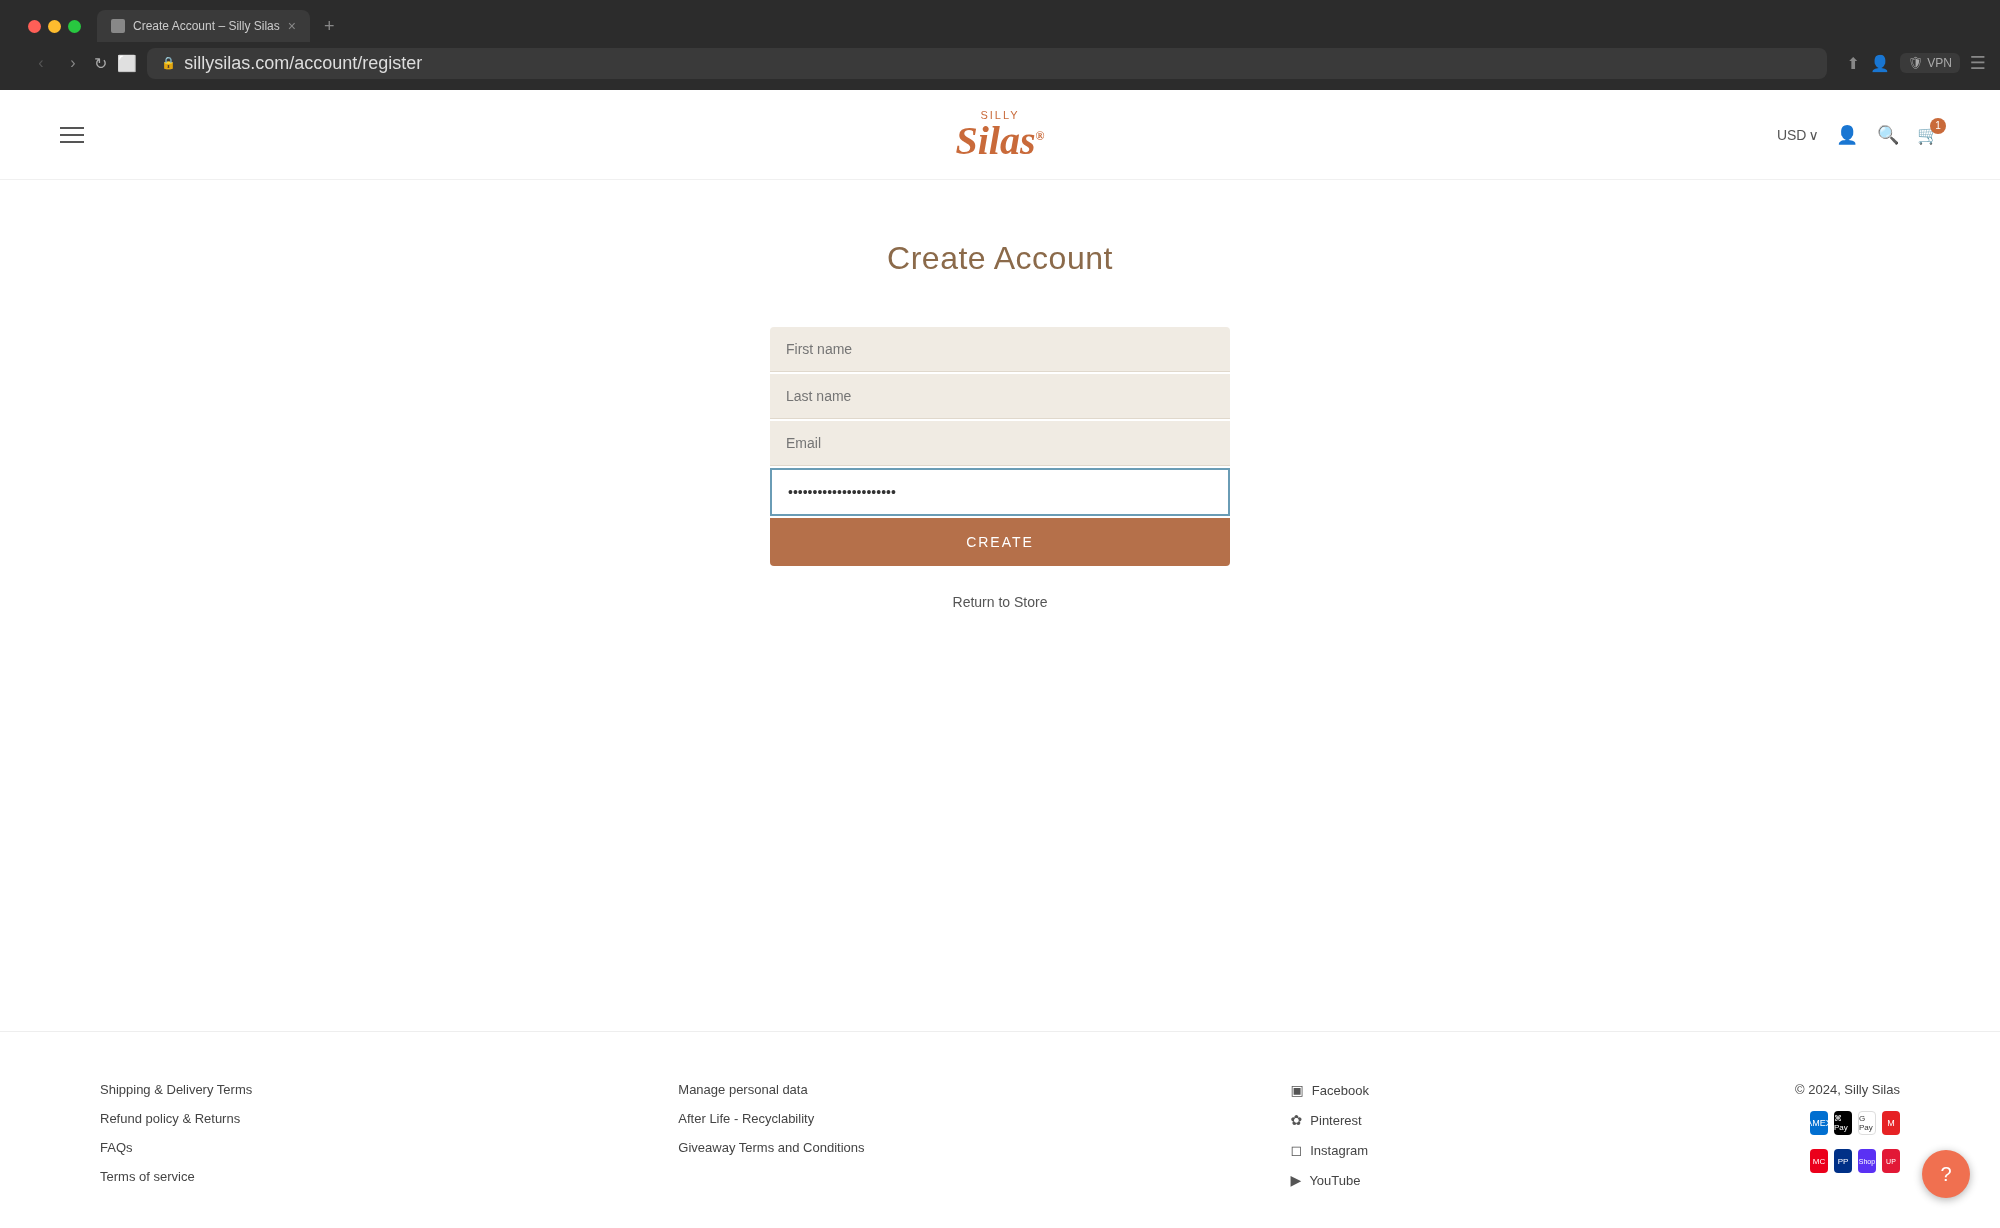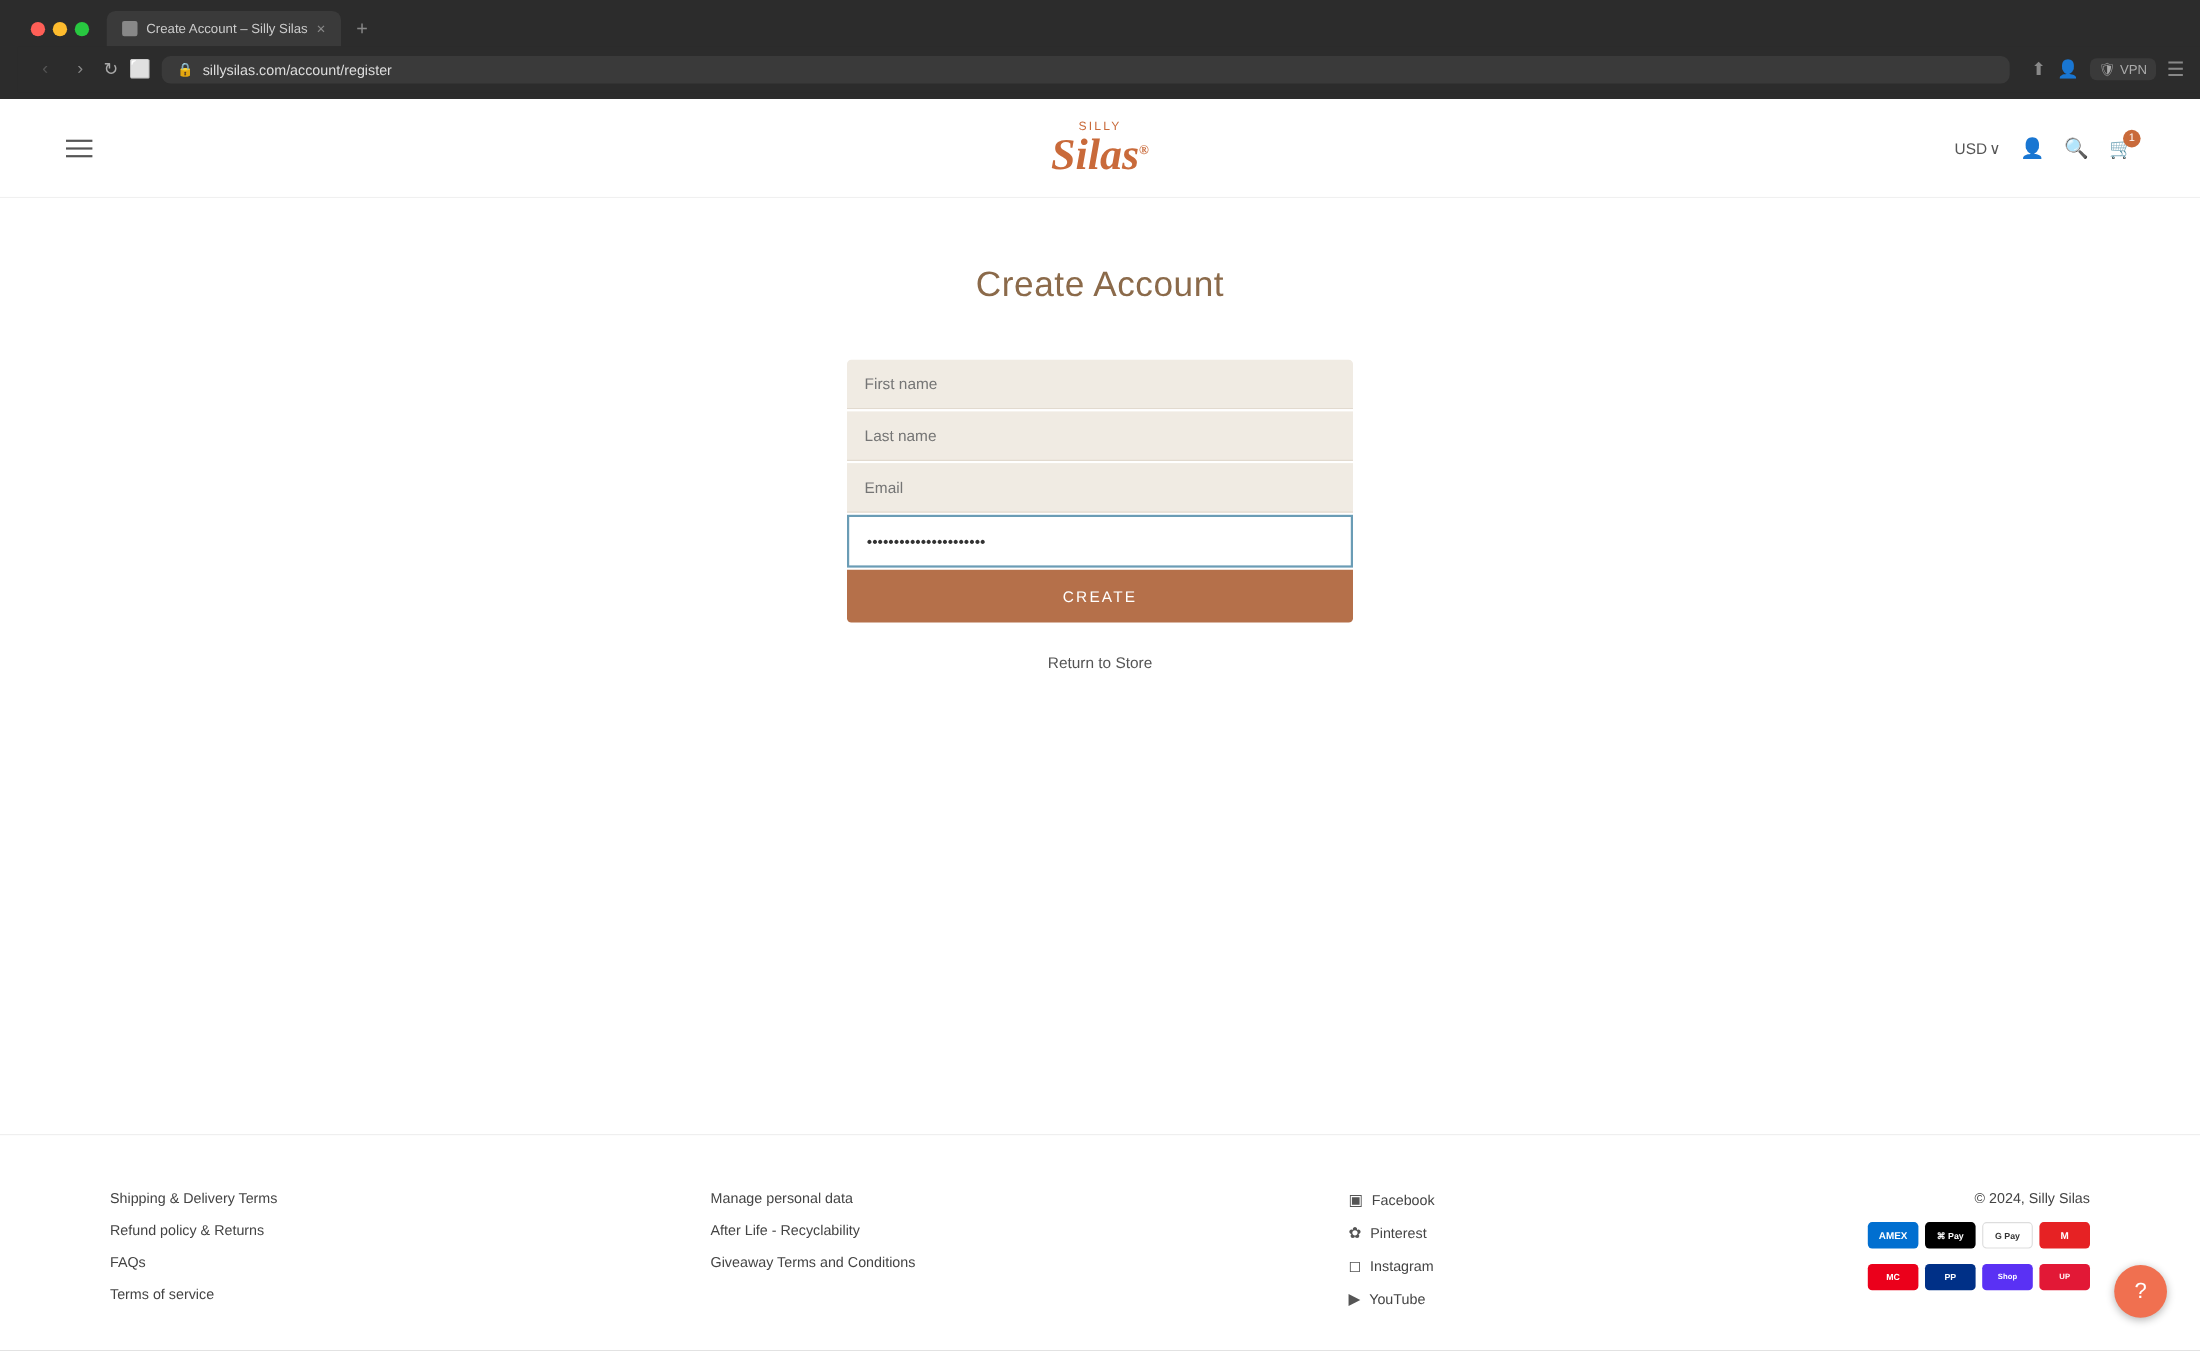--- a/index.html
+++ b/index.html
@@ -126,21 +126,21 @@
       gap: 8px;
     }
 
     .url-lock {
       color: #888;
       font-size: 12px;
     }
 
     .url-text {
       color: #ddd;
-      font-size: 13px;
+      font-size: 18px;
     }
 
     .browser-actions {
       display: flex;
       align-items: center;
       gap: 10px;
       margin-left: 10px;
     }
 
     .browser-action-btn {
@@ -374,28 +374,28 @@
       font-size: 13px;
     }
 
     .payment-icons-row {
       display: flex;
       gap: 6px;
       align-items: center;
     }
 
     .payment-icon {
-      width: 46px;
+      width: 18px;
       height: 24px;
       border-radius: 4px;
       display: flex;
       align-items: center;
       justify-content: center;
       font-size: 9px;
-      font-weight: bold;
+      font-weight: normal;
       color: white;
     }
 
     .amex { background: #016fd0; }
     .apple-pay { background: #000; }
     .google-pay { background: #fff; border: 1px solid #ddd; color: #333; }
     .maestro { background: #e62224; }
     .mastercard { background: #eb001b; }
     .paypal { background: #003087; }
     .shopify-pay { background: #5a31f4; }

